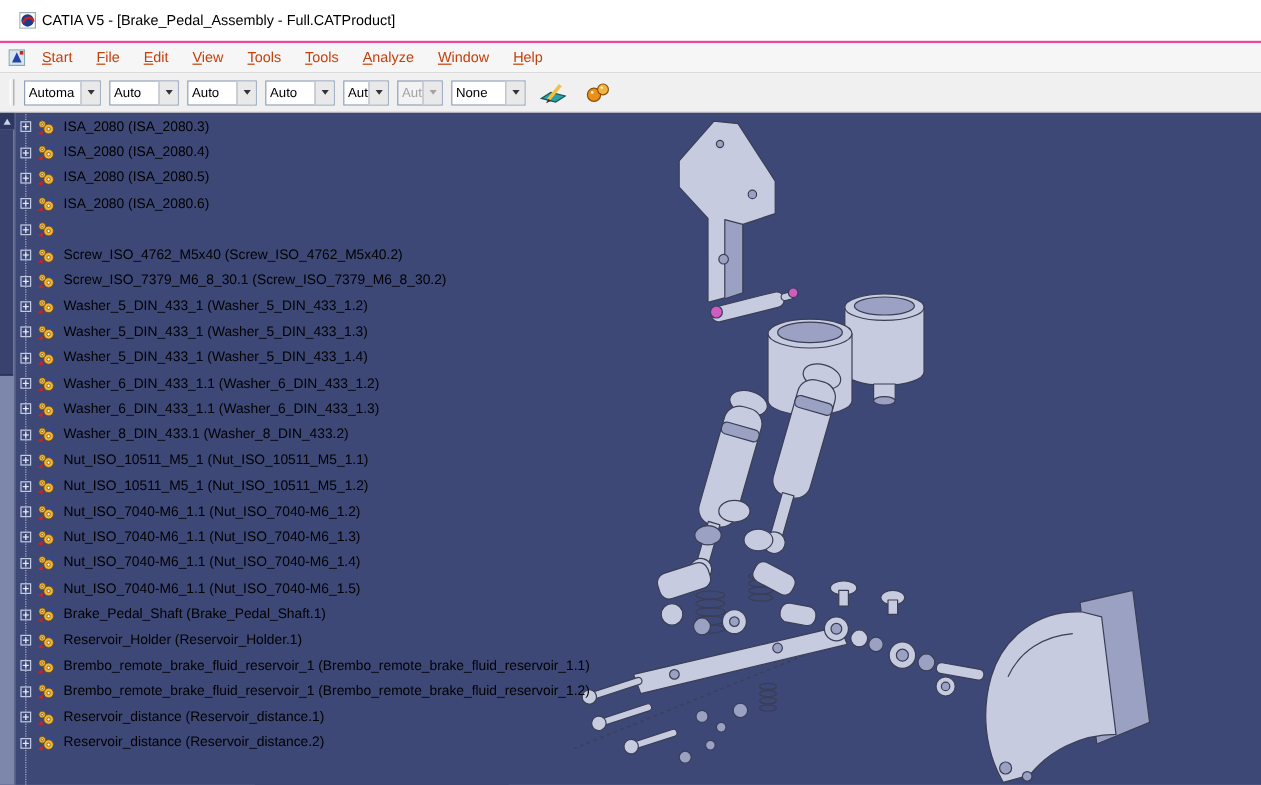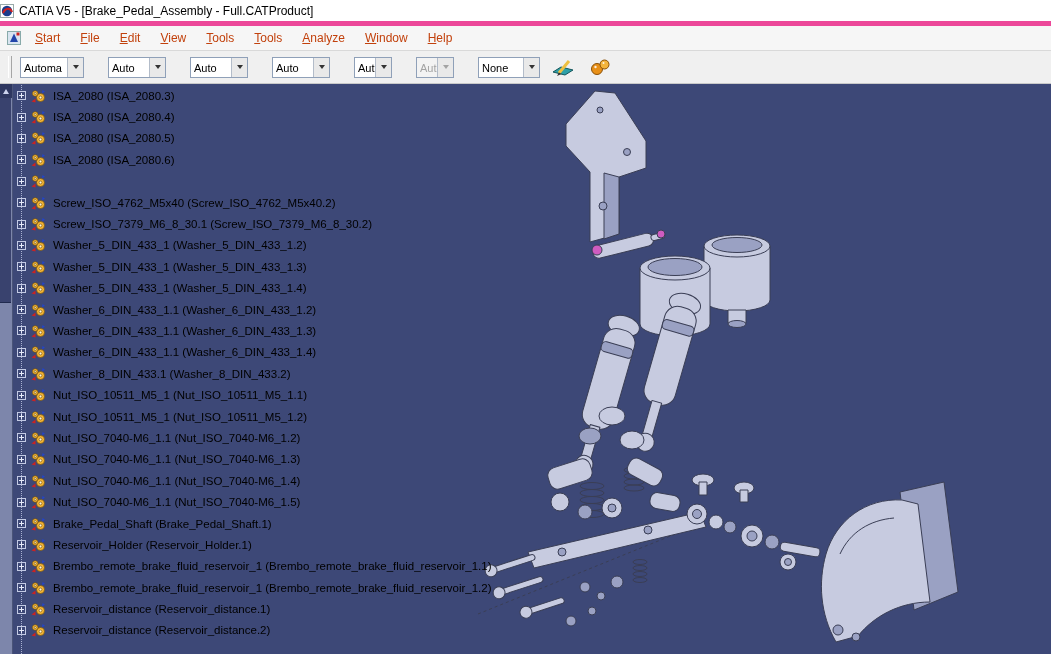--- a/index.html
+++ b/index.html
@@ -1,33 +1,33 @@
 <!DOCTYPE html>
 <html><head>
 <meta charset="utf-8">
 <style>
   *{box-sizing:border-box;margin:0;padding:0}
   html,body{width:1051px;height:654px;overflow:hidden}
   body{font-family:"Liberation Sans",sans-serif;background:#fff}
 
   
-  .titlebar{height:26px;background:#ffffff;display:flex;align-items:center;gap:5px;padding:0 0;border-bottom:5px solid #ec4899}
+  .titlebar{height:36px;background:#ffffff;display:flex;align-items:center;gap:5px;padding:0 16px;border-bottom:2px solid #ec4899}
   .titlebar .title{font-size:12px;color:#000;white-space:nowrap}
 
   
   .menubar{height:25px;background:#f6f6f6;display:flex;align-items:center;padding:0 5px;border-bottom:1px solid #d9d9d9}
   .menu-icon{display:flex;margin:0 4px 0 2px}
   .menu-items{display:flex}
   .menu-item{display:inline-block;font-size:12px;color:#c2410c;padding:3px 10px;cursor:default}
   .menu-item::first-letter{text-decoration:underline}
 
   
   .toolbar{height:33px;background:#f0f0f0;border-bottom:1px solid #c9c9c9;display:flex;align-items:center;padding:0 6px}
   .tb-handle{width:4px;height:22px;border-left:1px solid #ffffff;border-right:1px solid #a6a6a6;margin:0 8px 0 2px}
-  .combo-strip{display:flex;gap:24px;align-items:flex-end}
+  .combo-strip{display:flex;gap:7px;align-items:flex-end}
   .combo{height:21px;background:#fff;border:1px solid #8fa0b8;display:flex;align-items:stretch}
   .combo .val{flex:1;font-size:11px;color:#000;padding:4px 3px 0;overflow:hidden;white-space:nowrap}
   .combo .arrow-btn{width:16px;background:#e9e9e9;border-left:1px solid #b3bcc9;display:flex;align-items:center;justify-content:center}
   .combo .arrow-btn::after{content:"";border-left:3.5px solid transparent;border-right:3.5px solid transparent;border-top:4.5px solid #333}
   .combo.disabled{background:#f3f3f3}
   .combo.disabled .val{color:#a3a3a3}
   .combo.disabled .arrow-btn::after{border-top-color:#a3a3a3}
   .combo:nth-of-type(1){width:64px}
   .combo:nth-of-type(2),.combo:nth-of-type(3),.combo:nth-of-type(4){width:58px}
   .combo:nth-of-type(5),.combo:nth-of-type(6){width:38px}
@@ -530,36 +530,20 @@
           <circle cx="4.2" cy="4.5" r="2.8" fill="#f2b437"></circle>
           <circle cx="4.2" cy="4.5" r="1" fill="#fff7e0"></circle>
         </g>
         <path d="M0.5,12.5 L4.5,9.5 L4.5,13.5 Z" fill="#cc2222"></path>
         <path d="M11.5,1 L14,2.8 L11,4.2 Z" fill="#2244cc"></path>
       </svg>
     </span>
     <span class="tree-label">Washer_6_DIN_433_1.1 (Washer_6_DIN_433_1.3)</span>
   </div>
 
-  <div class="tree-row">
-    <span class="node-box"></span>
-    <span class="part-icon">
-      <svg width="15" height="14" viewBox="0 0 15 14">
-        <g stroke="#6b4a00" stroke-width="0.6">
-          <circle cx="9.5" cy="8.5" r="4" fill="#f2b437"></circle>
-          <circle cx="9.5" cy="8.5" r="1.4" fill="#fff7e0"></circle>
-          <circle cx="4.2" cy="4.5" r="2.8" fill="#f2b437"></circle>
-          <circle cx="4.2" cy="4.5" r="1" fill="#fff7e0"></circle>
-        </g>
-        <path d="M0.5,12.5 L4.5,9.5 L4.5,13.5 Z" fill="#cc2222"></path>
-        <path d="M11.5,1 L14,2.8 L11,4.2 Z" fill="#2244cc"></path>
-      </svg>
-    </span>
-    <span class="tree-label">Washer_6_DIN_433_1.1 (Washer_6_DIN_433_1.4)</span>
-  </div>
 
   <div class="tree-row">
     <span class="node-box"></span>
     <span class="part-icon">
       <svg width="15" height="14" viewBox="0 0 15 14">
         <g stroke="#6b4a00" stroke-width="0.6">
           <circle cx="9.5" cy="8.5" r="4" fill="#f2b437"></circle>
           <circle cx="9.5" cy="8.5" r="1.4" fill="#fff7e0"></circle>
           <circle cx="4.2" cy="4.5" r="2.8" fill="#f2b437"></circle>
           <circle cx="4.2" cy="4.5" r="1" fill="#fff7e0"></circle>

